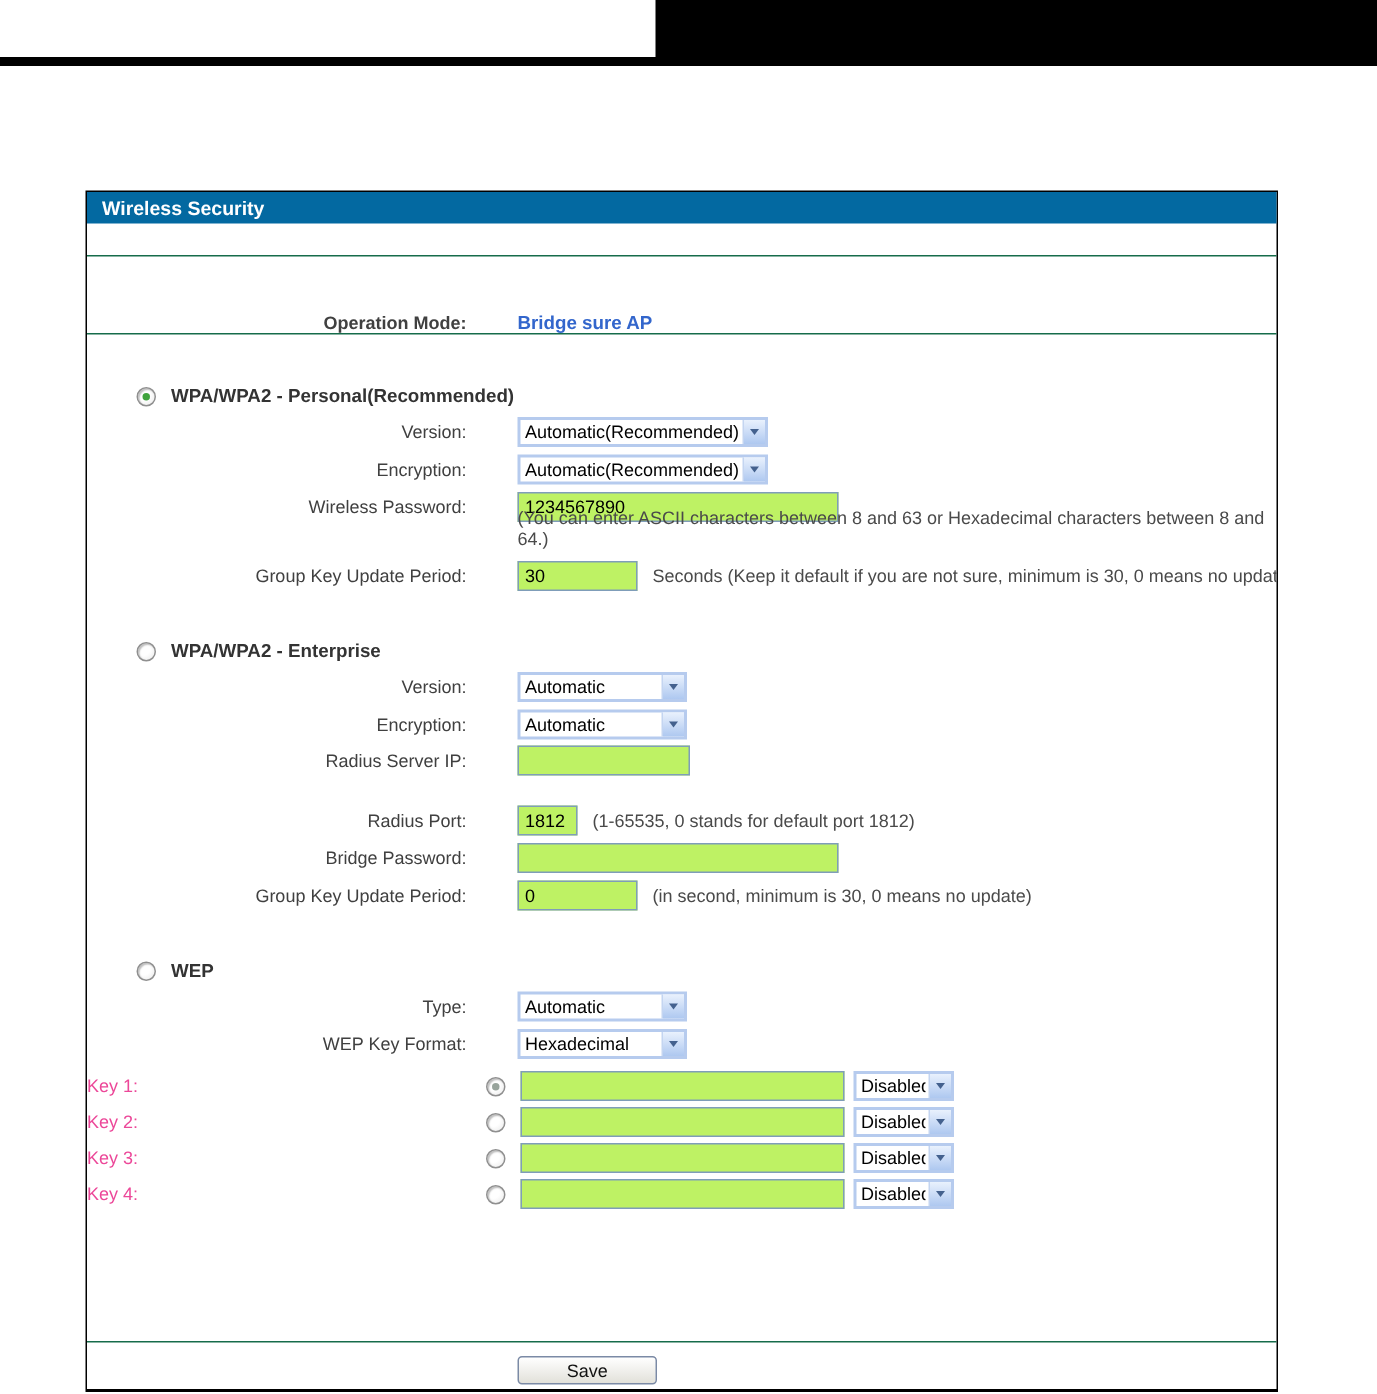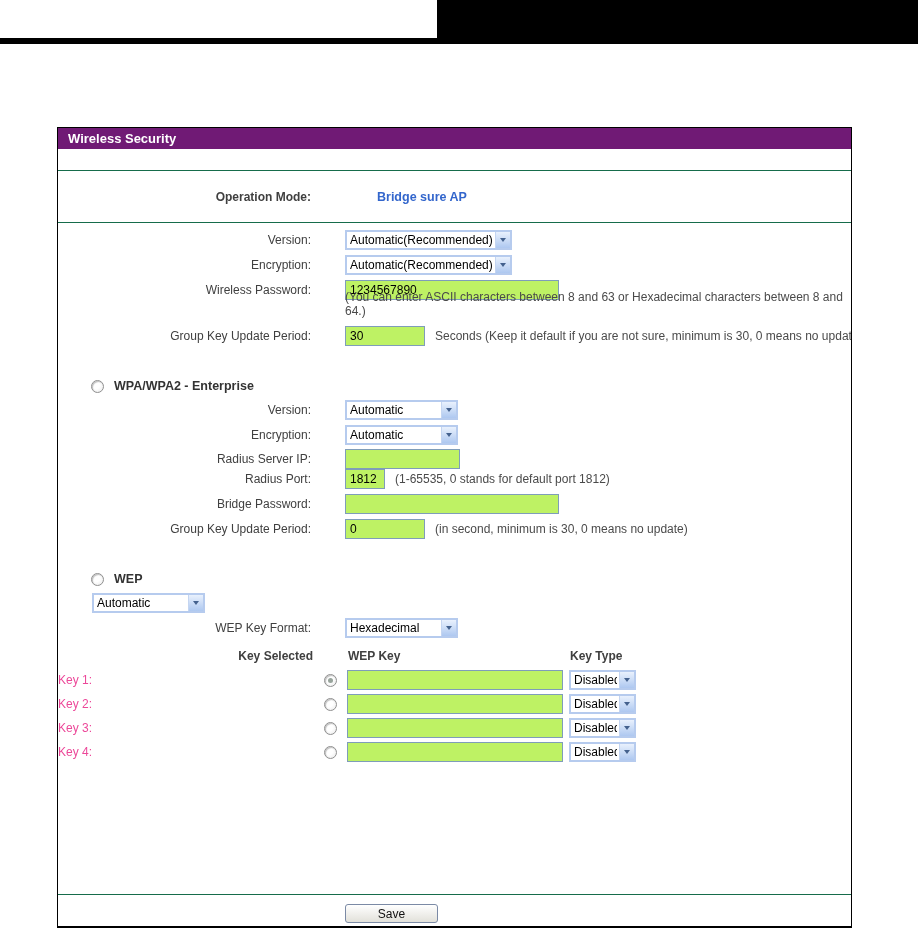--- a/index.html
+++ b/index.html
@@ -15,28 +15,28 @@
   .top-black-bar { position: absolute; left: 437px; top: 0; width: 481px; height: 44px; background: #000; }
   .top-line { position: absolute; left: 0; top: 38px; width: 918px; height: 6px; background: #000; }
 
   .panel {
     position: absolute; left: 57px; top: 127px;
     width: 795px; height: 801px;
     border: 1px solid #000; border-bottom-width: 2px;
     background: #fff;
   }
   .title-bar {
-    height: 21px; background: #701a75;
+    height: 21px; background: #0369a1;
     color: #fff; font-weight: bold; font-size: 13px;
     line-height: 21px; padding-left: 10px;
   }
   .spacer { height: 21px; }
   .divider { height: 1px; background: #166c4b; }
 
-  .op-row { height: 51px; display: flex; align-items: center; gap: 32px; }
+  .op-row { height: 51px; display: flex; align-items: flex-end; }
   .op-label { width: 253px; text-align: right; font-weight: bold; color: #404040; }
   .op-value { margin-left: 34px; color: #3366cc; font-weight: bold; font-size: 12.5px; }
 
   .content { height: 671px; overflow: hidden; }
 
   .radio-row { display: flex; align-items: center; padding-left: 33px; height: 14px; }
   .radio {
     display: inline-block; width: 13px; height: 13px; flex: none;
     border: 1px solid #8f8f8f; border-radius: 50%;
     background: radial-gradient(circle at 35% 35%, #ffffff 40%, #e8e8e8 100%);
@@ -122,20 +122,24 @@
   <div class="op-row">
     <span class="op-label">Operation Mode:</span>
     <span class="op-value">Bridge sure AP</span>
   </div>
 
   <div class="divider"></div>
 
   <div class="content">
 
 
+    <div class="radio-row" style="margin-top:34px;">
+      <span class="radio checked"></span>
+      <span class="radio-label">WPA/WPA2 - Personal(Recommended)</span>
+    </div>
 
     <div class="form-row" style="margin-top:7px;">
       <span class="form-label">Version:</span>
       <span class="select sel-wide ctrl">
         <span class="sel-text">Automatic(Recommended)</span>
         <span class="sel-arrow"></span>
       </span>
     </div>
 
     <div class="form-row" style="margin-top:5px;">
@@ -180,21 +184,21 @@
         <span class="sel-text">Automatic</span>
         <span class="sel-arrow"></span>
       </span>
     </div>
 
     <div class="form-row" style="margin-top:4px;">
       <span class="form-label">Radius Server IP:</span>
       <input class="text-input w-ip ctrl" value="" style="">
     </div>
 
-    <div class="form-row" style="margin-top:0;">
+    <div class="form-row" style="margin-top:20px;">
       <span class="form-label">Radius Port:</span>
       <input class="text-input w-port ctrl" value="1812" style="">
       <span class="note">(1-65535, 0 stands for default port 1812)</span>
     </div>
 
     <div class="form-row" style="margin-top:5px;">
       <span class="form-label">Bridge Password:</span>
       <input class="text-input w-wide ctrl" value="" style="">
     </div>
 
@@ -203,39 +207,35 @@
       <input class="text-input w-med ctrl" value="0" style="">
       <span class="note">(in second, minimum is 30, 0 means no update)</span>
     </div>
 
     <div class="radio-row" style="margin-top:33px;">
       <span class="radio"></span>
       <span class="radio-label">WEP</span>
     </div>
 
     <div class="form-row" style="margin-top:7px;">
+      <span class="form-label">Type:</span>
       <span class="select sel-med ctrl">
         <span class="sel-text">Automatic</span>
         <span class="sel-arrow"></span>
       </span>
     </div>
 
     <div class="form-row" style="margin-top:5px;">
       <span class="form-label">WEP Key Format:</span>
       <span class="select sel-med ctrl">
         <span class="sel-text">Hexadecimal</span>
         <span class="sel-arrow"></span>
       </span>
     </div>
 
-    <div class="wep-header-row" style="margin-top:11px;">
-      <span class="h-selected">Key Selected</span>
-      <span class="h-key">WEP Key</span>
-      <span class="h-type">Key Type</span>
-    </div>
 
     <div class="key-row" style="margin-top:8px;">
       <span class="key-label">Key 1:</span>
       <span class="radio checked-gray key-radio"></span>
       <input class="text-input w-key key-input" value="" style="">
       <span class="select sel-small key-select">
         <span class="sel-text">Disabled</span>
         <span class="sel-arrow"></span>
       </span>
     </div>

